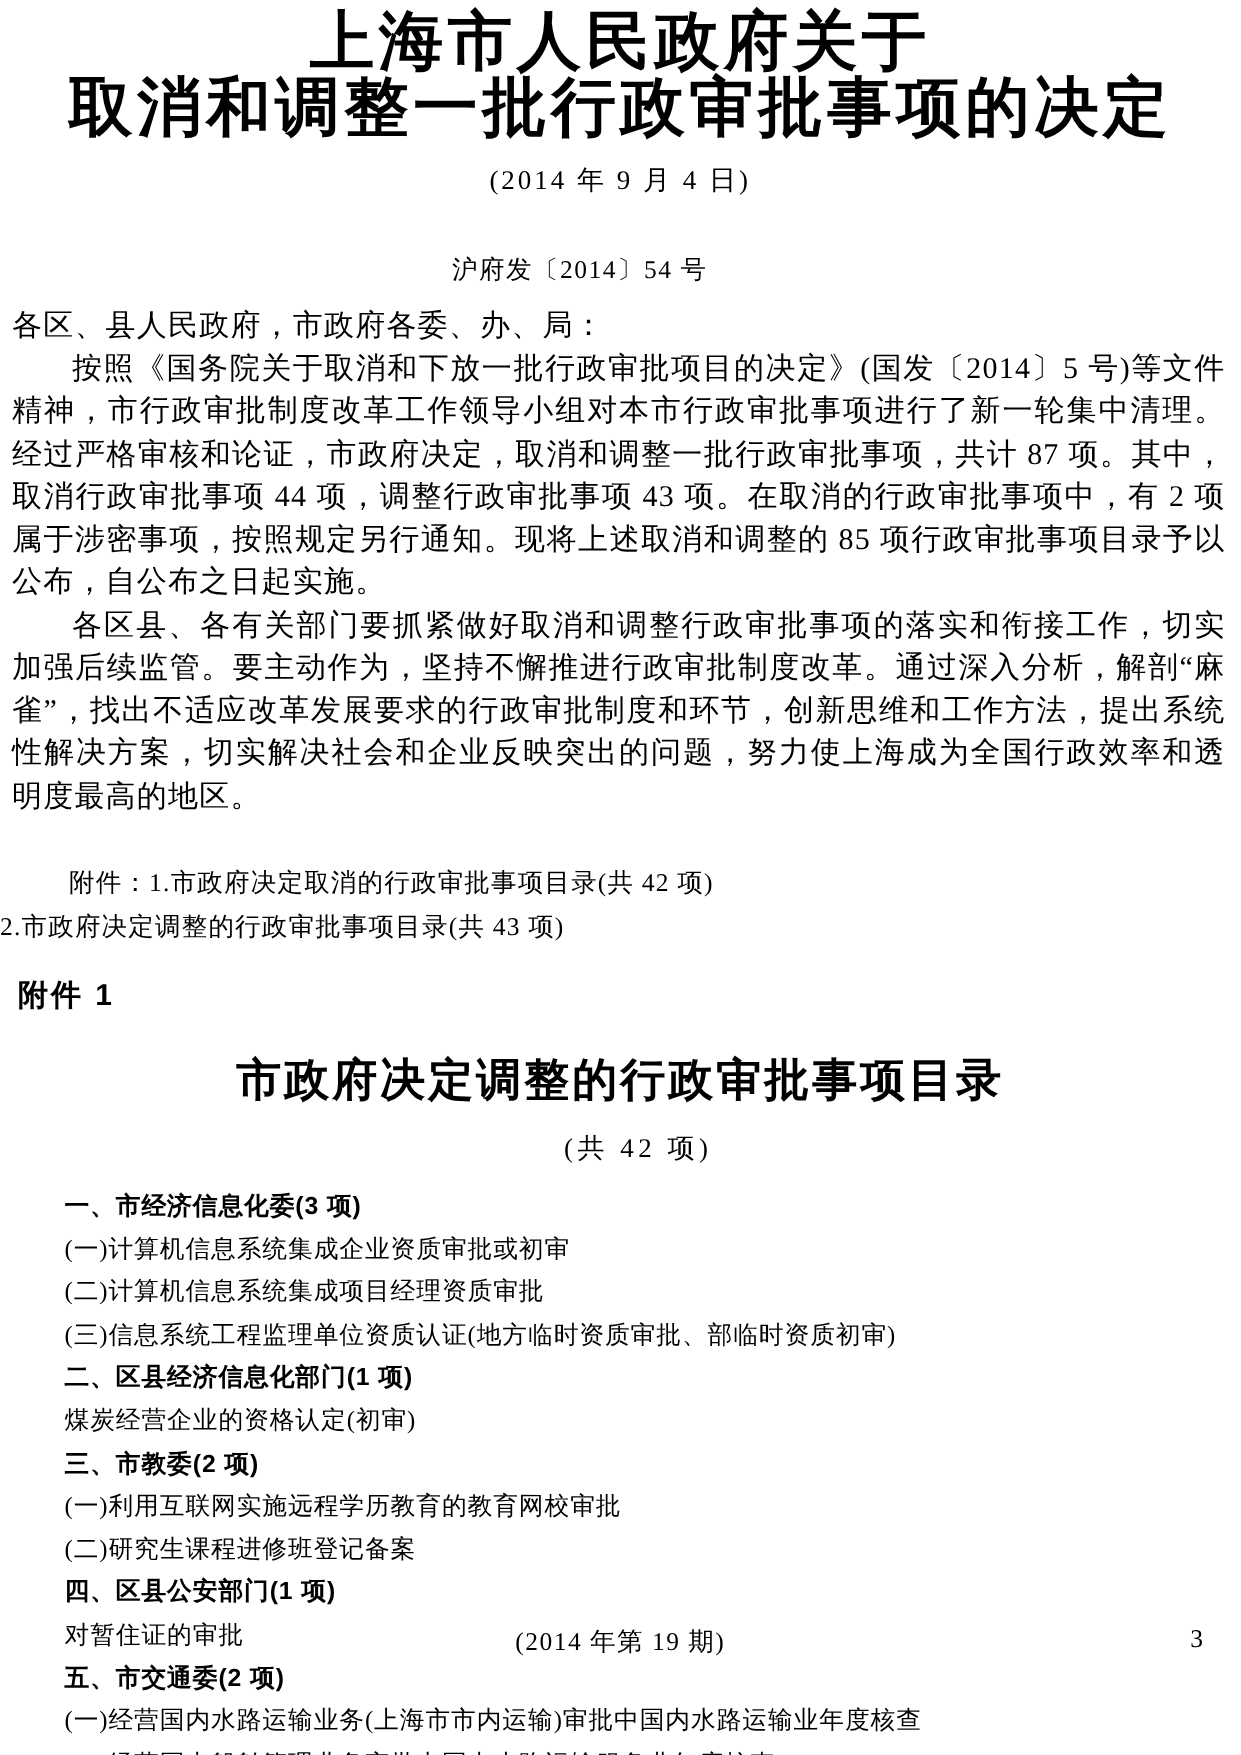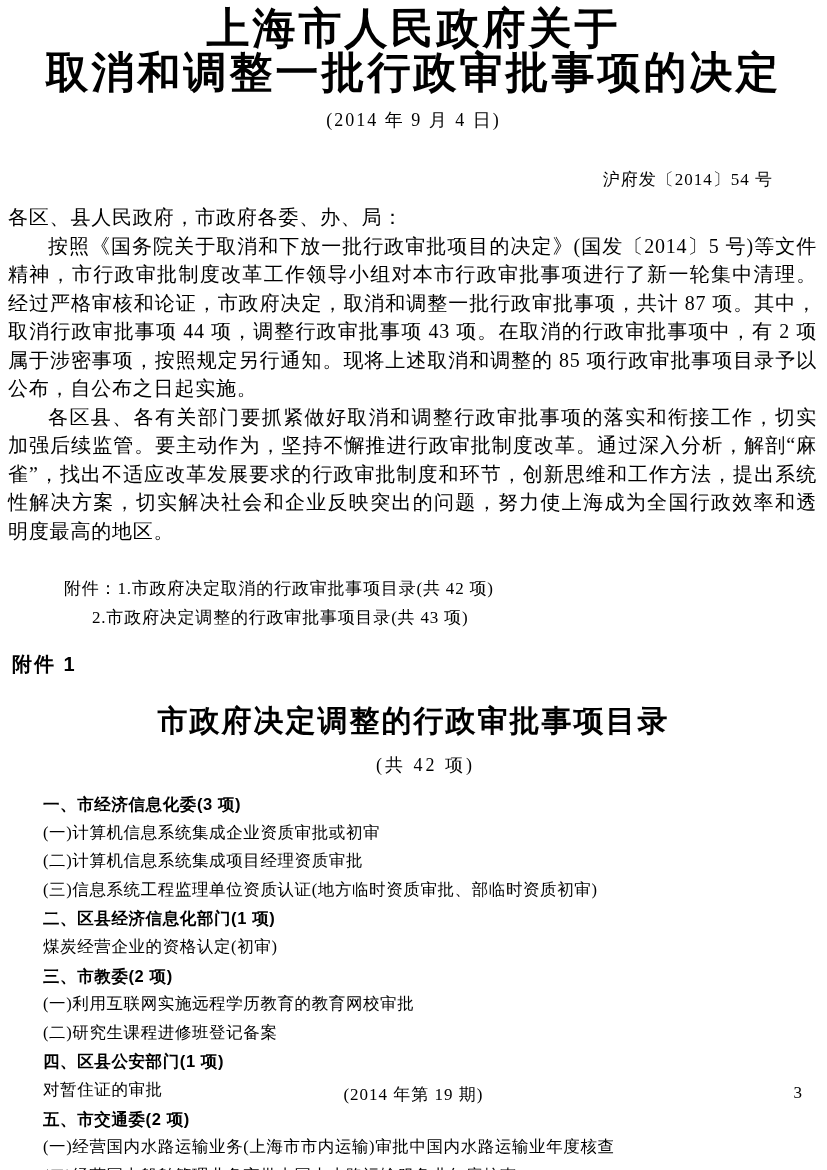--- a/index.html
+++ b/index.html
@@ -7,27 +7,27 @@
   .page {
     width: 827px; height: 1170px;
     position: relative; overflow: hidden;
     background: #ffffff; color: #000000;
     font-family: "Liberation Serif", "DejaVu Serif", serif;
   }
   .title { text-align: center; font-weight: bold; font-size: 43px; letter-spacing: 3px; }
   .title-line1 { padding-top: 8px; line-height: 42px; }
   .title-line2 { line-height: 46px; }
   .dateline { padding-top: 12px; text-align: center; font-size: 18px; letter-spacing: 2px; font-family: Liberation Serif, serif; }
-  .docnum { padding-top: 36px; padding-right: 54px; text-align: right; font-size: 17px; letter-spacing: 1px; }
+  .docnum { padding-top: 36px; padding-right: 54px; text-align: center; font-size: 17px; letter-spacing: 1px; }
   .body-block { padding-top: 12px; font-size: 20px; line-height: 28.5px; letter-spacing: 0.8px; }
   .salutation { padding: 0 8px; }
   .para { padding: 0 10px 0 8px; text-indent: 2em; text-align: justify; }
   .attachments { padding-top: 30px; font-size: 17px; line-height: 28.5px; letter-spacing: 0.8px; }
-  .att-line1 { padding-left: 64px; }
-  .att-line2 { padding-left: 92px; }
+  .att-line1 { padding-left: 46px; }
+  .att-line2 { }
   .annex-label {
     padding-top: 18px; padding-left: 12px;
     font-family: "Liberation Sans", "DejaVu Sans", sans-serif;
     font-weight: bold; font-size: 20px; line-height: 28px; letter-spacing: 2px;
   }
   .annex-title {
     padding-top: 22px; text-align: center;
     font-family: "Liberation Sans", "DejaVu Sans", sans-serif;
     font-weight: bold; font-size: 30px; line-height: 42px; letter-spacing: 2px;
   }

